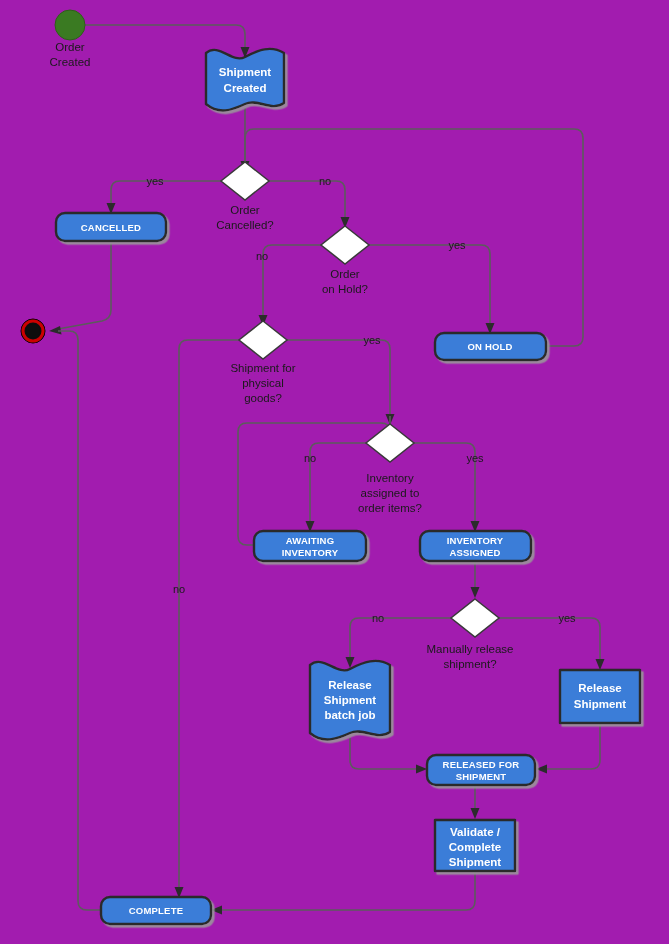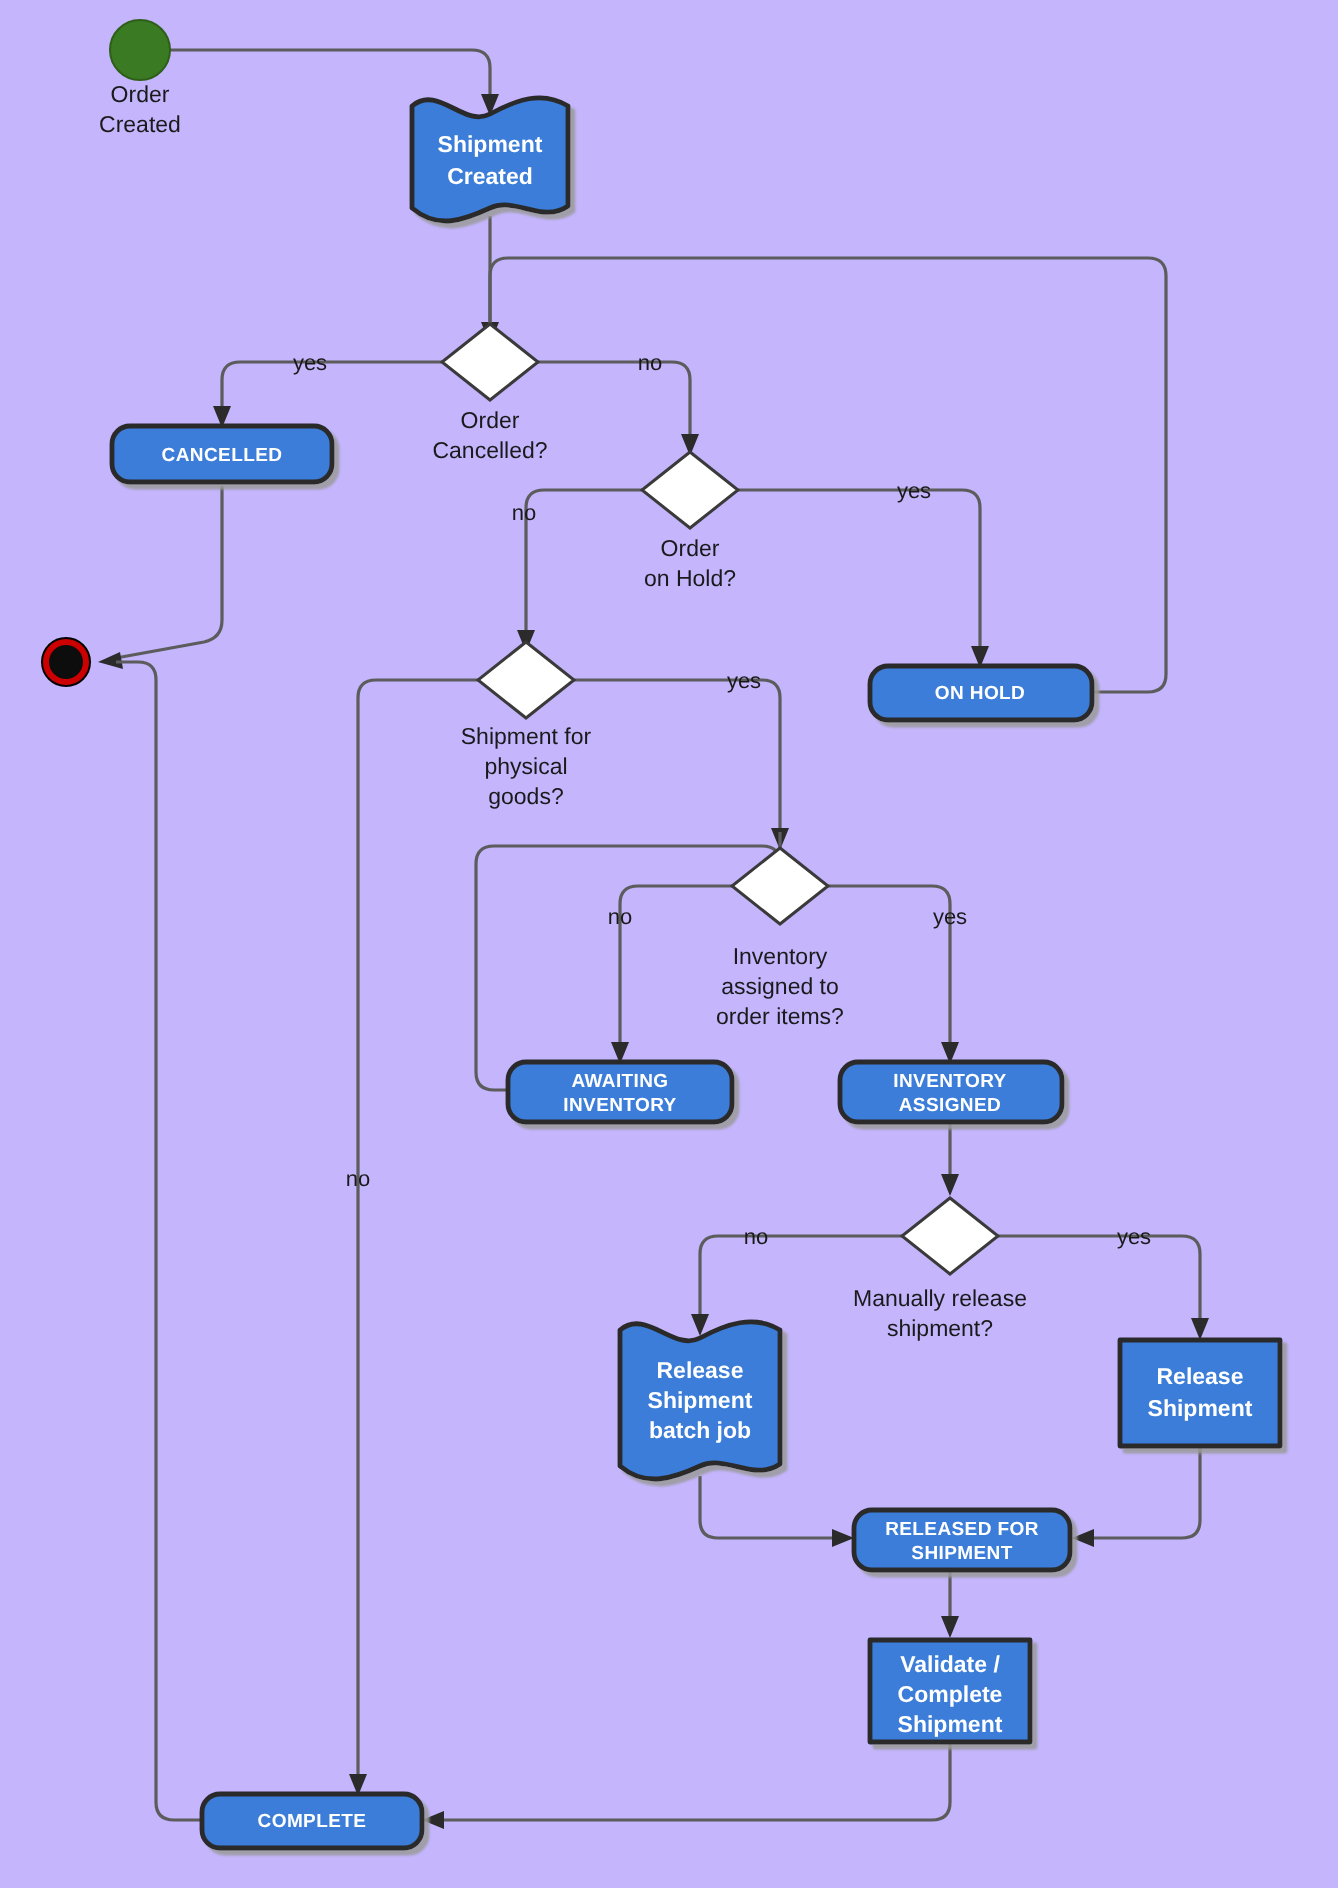--- a/index.html
+++ b/index.html
@@ -7,21 +7,21 @@
     padding: 0;
     background: #ffffff;
   }
   body {
     font-family: "Liberation Sans", sans-serif;
   }
   #diagram-root {
     position: relative;
     width: 669px;
     height: 944px;
-    background: #c4b5fd;
+    background: #a21caf;
     overflow: hidden;
   }
   svg#flow {
     position: absolute;
     left: 0;
     top: 0;
     width: 669px;
     height: 944px;
     display: block;
   }

